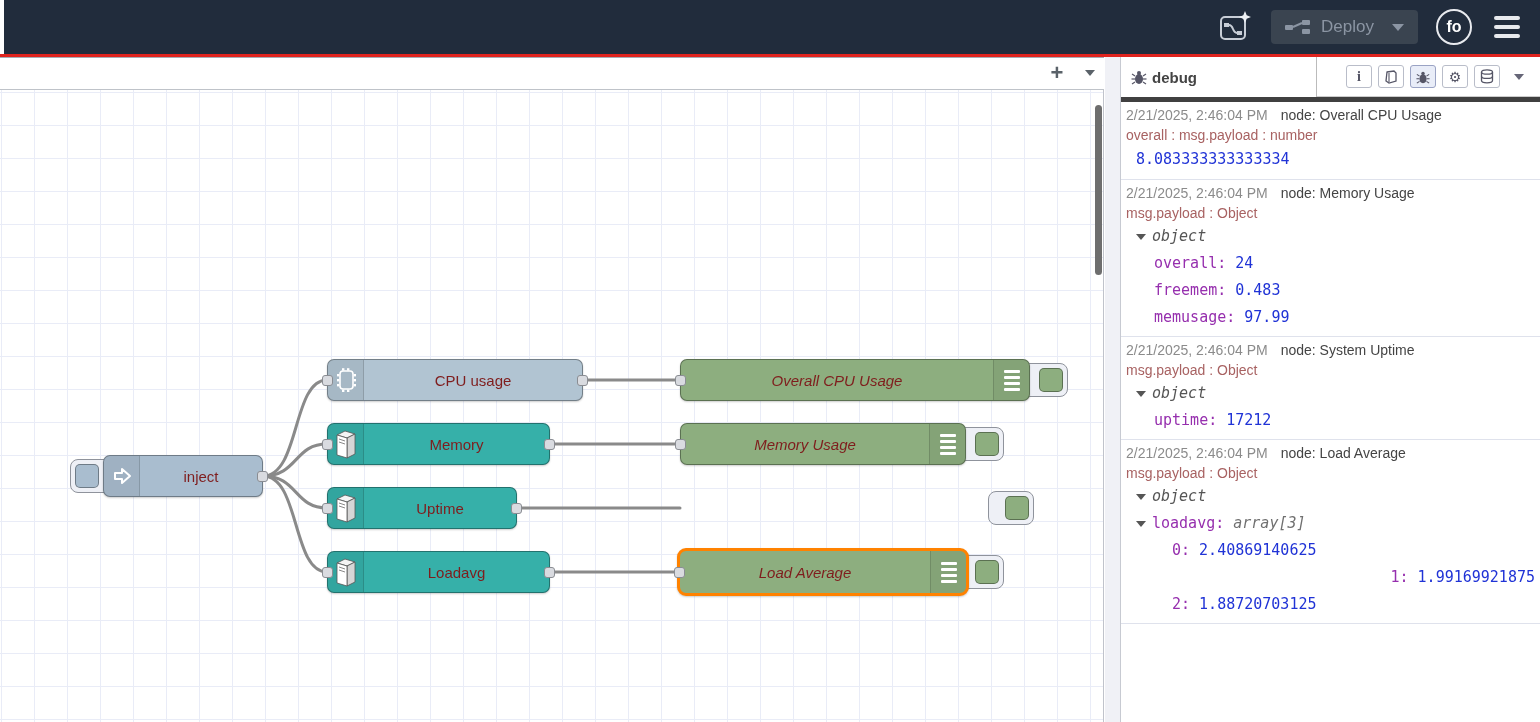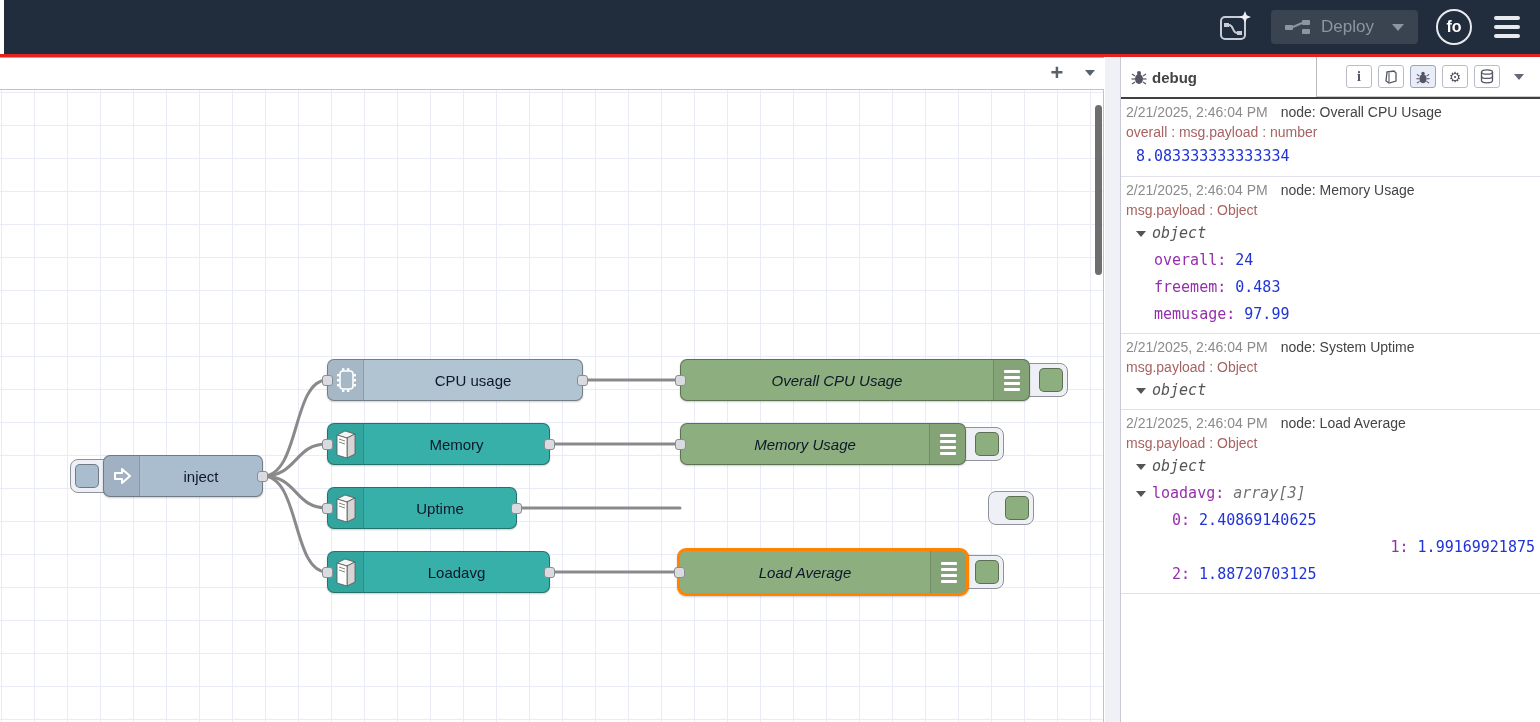--- a/index.html
+++ b/index.html
@@ -28,21 +28,21 @@
   .strip-btn{position:absolute;top:57px;height:32px;display:flex;align-items:center;justify-content:center;color:#5a6269}
   #plus-btn{left:1040px;width:34px;font-size:22px;font-weight:bold}
   #wcaret{left:1076px;width:28px}
   #wcaret .caret{border-top-color:#5a6269;border-left-width:5px;border-right-width:5px;border-top-width:6px}
 
   
   #canvas{left:0;top:90px;width:1104px;height:632px;background:#fff;
     background-image:linear-gradient(#e9ecf7 1px,transparent 1px),linear-gradient(90deg,#e9ecf7 1px,transparent 1px);
     background-size:33px 33px;background-position:1px 2px;border-right:1px solid #c0c3cb}
   #wires{left:0;top:0;z-index:1}
-  .node{position:absolute;height:42px;border-radius:7px;border:1px solid rgba(0,0,0,.35);box-shadow:0 1px 2px rgba(0,0,0,.2);z-index:3;font-size:15px;color:#0f172a}
+  .node{position:absolute;height:42px;border-radius:7px;border:1px solid rgba(0,0,0,.35);box-shadow:0 1px 2px rgba(0,0,0,.2);z-index:3;font-size:15px;color:#7f1d1d}
   .node .lbl{position:absolute;top:0;bottom:0;display:flex;align-items:center;justify-content:center}
   .istrip{position:absolute;top:0;bottom:0;width:36px;background:rgba(0,0,0,.06);display:flex;align-items:center;justify-content:center}
   .istrip.left{left:0;border-right:1px solid rgba(0,0,0,.15);border-radius:6px 0 0 6px}
   .istrip.right{right:0;border-left:1px solid rgba(0,0,0,.15);border-radius:0 6px 6px 0}
   .port{position:absolute;width:11px;height:11px;background:#d9dbe0;border:1px solid #8a8d93;border-radius:3px;z-index:4}
   .port.in{left:-6px;top:15px}
   .port.out{right:-6px;top:15px}
   .side-btn{position:absolute;width:46px;height:34px;background:#eef0f6;border:1px solid #8f939c;border-radius:8px;z-index:2}
   .side-btn .inner{position:absolute;top:4px;width:24px;height:24px;border-radius:5px;border:1px solid rgba(0,0,0,.35)}
   .side-btn.left .inner{left:4px}
@@ -67,21 +67,21 @@
   #debug-tab{position:absolute;left:0;top:0;width:196px;height:40px;background:#fff;border-right:1px solid #bbb;display:flex;align-items:center;gap:5px;padding-left:10px;font-weight:bold;font-size:15px;color:#444}
   #sb-toolbar{position:absolute;right:8px;top:8px;display:flex;align-items:center;gap:6px}
   .tbtn{width:26px;height:23px;border:1px solid #b9bdc9;border-radius:3px;background:#fff;display:flex;align-items:center;justify-content:center;color:#556;font-size:14px}
   .tbtn.active{background:#e9edf8;border-color:#9aa3c4}
   #sb-caret .caret{border-top-color:#667;border-left-width:5px;border-right-width:5px;border-top-width:6px}
   #sb-filterrow{height:38px;background:#f6f7fa;display:flex;align-items:center;justify-content:flex-end;gap:8px;padding-right:10px;flex:none}
   .fbtn{height:27px;background:#fff;border:1px solid #b9bdc9;border-radius:3px;display:flex;align-items:center;gap:6px;padding:0 9px;font-size:14px;color:#555}
   .fbtn .caret{border-top-color:#667;border-left-width:4.5px;border-right-width:4.5px;border-top-width:5.5px}
 
   
-  #dmsgs{flex:1;overflow:hidden;border-top:2px solid #404040}
+  #dmsgs{flex:1;overflow:hidden;border-top:5px solid #404040}
   .dmsg{border-bottom:1px solid #dfe2ec;padding:3px 5px 5px 5px;background:#fff}
   .dmeta{font-size:14px;line-height:20px;white-space:nowrap;overflow:hidden}
   .dtime{color:#8b8b8b}
   .dnode{color:#444;margin-left:13px}
   .dtopic{font-size:14px;line-height:20px;color:var(--c-topic)}
   .drow{font-family:"DejaVu Sans Mono",monospace;font-size:15px;line-height:27px;color:#333;white-space:nowrap}
   .dnum{color:var(--c-num);line-height:29px}
   .dkey{color:var(--c-key)}
   .dval{color:var(--c-num)}
   .dmetaval{color:#707070;font-style:italic}
@@ -349,20 +349,21 @@
           <div class="dtopic">msg.payload : Object</div>
           <div class="drow" style="padding-left: 10px;"><span class="tcaret"></span><span class="tlabel">object</span></div>
           <div class="drow" style="padding-left: 28px;"><span class="dkey">overall: </span><span class="dval">24</span></div>
           <div class="drow" style="padding-left: 28px;"><span class="dkey">freemem: </span><span class="dval">0.483</span></div>
           <div class="drow" style="padding-left: 28px;"><span class="dkey">memusage: </span><span class="dval">97.99</span></div>
         </div>
         <div class="dmsg">
           <div class="dmeta"><span class="dtime">2/21/2025, 2:46:04 PM</span><span class="dnode">node: System Uptime</span></div>
           <div class="dtopic">msg.payload : Object</div>
           <div class="drow" style="padding-left: 10px;"><span class="tcaret"></span><span class="tlabel">object</span></div>
+          <div class="drow" style="padding-left: 28px;"><span class="dkey">uptime: </span><span class="dval">17212</span></div>
         </div>
         <div class="dmsg">
           <div class="dmeta"><span class="dtime">2/21/2025, 2:46:04 PM</span><span class="dnode">node: Load Average</span></div>
           <div class="dtopic">msg.payload : Object</div>
           <div class="drow" style="padding-left: 10px;"><span class="tcaret"></span><span class="tlabel">object</span></div>
           <div class="drow" style="padding-left: 10px;"><span class="tcaret"></span><span class="dkey">loadavg: </span><span class="dmetaval">array[3]</span></div>
           <div class="drow" style="padding-left: 46px;"><span class="dkey">0: </span><span class="dval">2.40869140625</span></div>
           <div class="drow" style="padding-left: 46px; text-align: right;"><span class="dkey">1: </span><span class="dval">1.99169921875</span></div>
           <div class="drow" style="padding-left: 46px;"><span class="dkey">2: </span><span class="dval">1.88720703125</span></div>
         </div>

